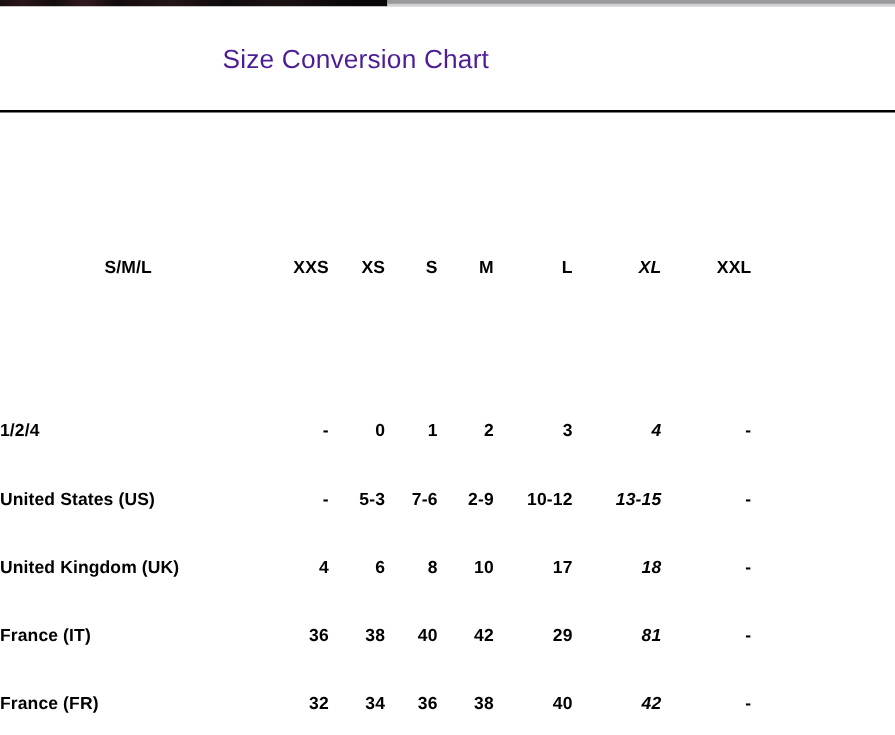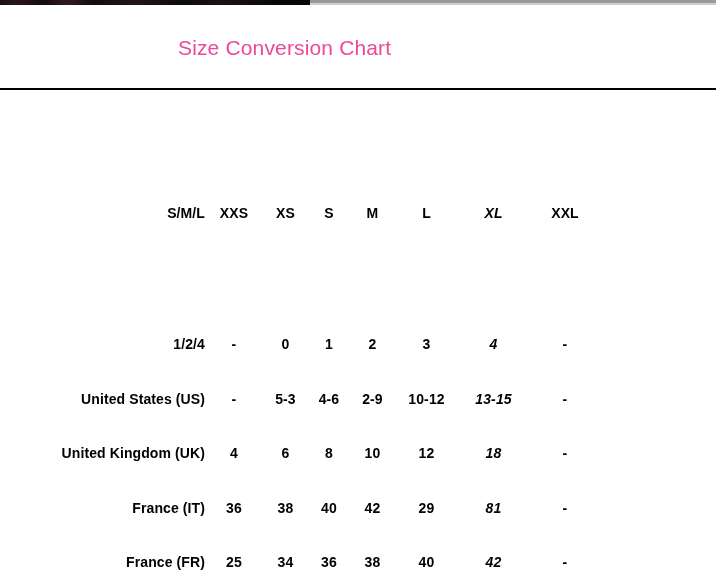--- a/index.html
+++ b/index.html
@@ -55,21 +55,21 @@
     top: 5px; left: 0;
     width: 716px;
     height: 84px;
   }
   #page-title {
     position: absolute;
     left: 178px;
     top: 31px;
     font-size: 21px;
     font-weight: 400;
-    color: #ec4899;
+    color: #4c1d95;
     letter-spacing: 0.15px;
     white-space: nowrap;
   }
 
   
   #header-divider {
     position: absolute;
     top: 88px; left: 0;
     width: 716px;
     height: 2px;
@@ -93,24 +93,23 @@
     vertical-align: bottom;
     font-size: 14px;
     font-weight: 700;
     color: #000000;
     letter-spacing: 0.1px;
     white-space: nowrap;
   }
   
   .rl {
     width: 205px;
-    text-align: right;
     padding-right: 0px;
   }  
-  .sizecol { text-align: center; }
+  .sizecol { text-align: right; }
   .w-xxs { width: 58px; }
   .w-xs  { width: 45px; }
   .w-s   { width: 42px; }
   .w-m   { width: 45px; }
   .w-l   { width: 63px; }
   .w-xl  { width: 71px; font-style: italic; }
   .w-xxl { width: 72px; }
   .w-end { width: 124px; }
 
   #size-table thead th { font-weight: 700; }
@@ -153,52 +152,52 @@
       <td class="sizecol w-m">2</td>
       <td class="sizecol w-l">3</td>
       <td class="sizecol w-xl">4</td>
       <td class="sizecol w-xxl">-</td>
       <td class="w-end"></td>
     </tr>
     <tr>
       <td class="rl">United States (US)</td>
       <td class="sizecol w-xxs">-</td>
       <td class="sizecol w-xs">5-3</td>
-      <td class="sizecol w-s">4-6</td>
+      <td class="sizecol w-s">7-6</td>
       <td class="sizecol w-m">2-9</td>
       <td class="sizecol w-l">10-12</td>
       <td class="sizecol w-xl">13-15</td>
       <td class="sizecol w-xxl">-</td>
       <td class="w-end"></td>
     </tr>
     <tr>
       <td class="rl">United Kingdom (UK)</td>
       <td class="sizecol w-xxs">4</td>
       <td class="sizecol w-xs">6</td>
       <td class="sizecol w-s">8</td>
       <td class="sizecol w-m">10</td>
-      <td class="sizecol w-l">12</td>
+      <td class="sizecol w-l">17</td>
       <td class="sizecol w-xl">18</td>
       <td class="sizecol w-xxl">-</td>
       <td class="w-end"></td>
     </tr>
     <tr>
       <td class="rl">France (IT)</td>
       <td class="sizecol w-xxs">36</td>
       <td class="sizecol w-xs">38</td>
       <td class="sizecol w-s">40</td>
       <td class="sizecol w-m">42</td>
       <td class="sizecol w-l">29</td>
       <td class="sizecol w-xl">81</td>
       <td class="sizecol w-xxl">-</td>
       <td class="w-end"></td>
     </tr>
     <tr>
       <td class="rl">France (FR)</td>
-      <td class="sizecol w-xxs">25</td>
+      <td class="sizecol w-xxs">32</td>
       <td class="sizecol w-xs">34</td>
       <td class="sizecol w-s">36</td>
       <td class="sizecol w-m">38</td>
       <td class="sizecol w-l">40</td>
       <td class="sizecol w-xl">42</td>
       <td class="sizecol w-xxl">-</td>
       <td class="w-end"></td>
     </tr>
     <tr>
       <td class="rl">Denmark (DK)</td>

